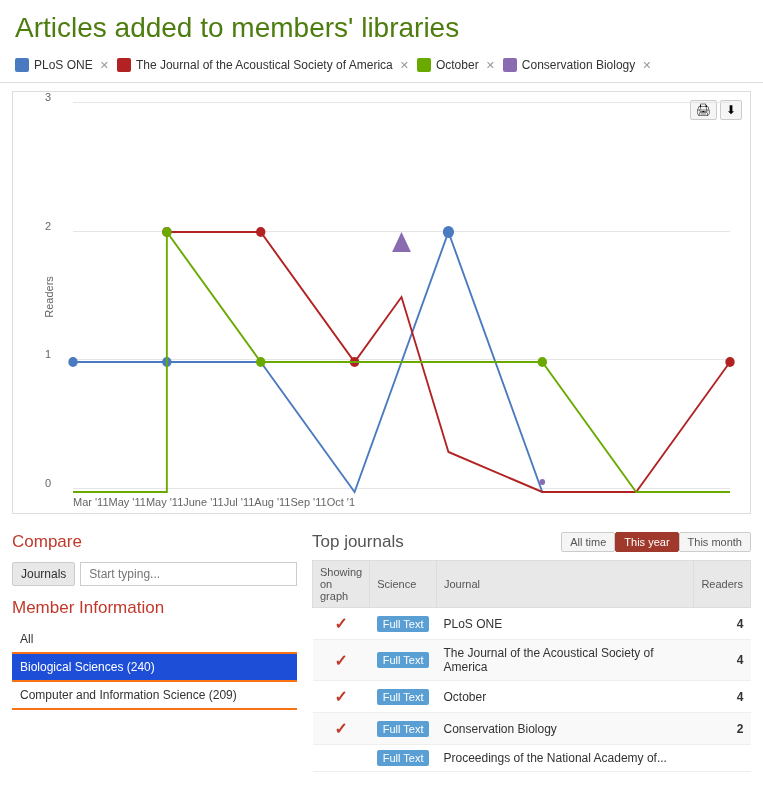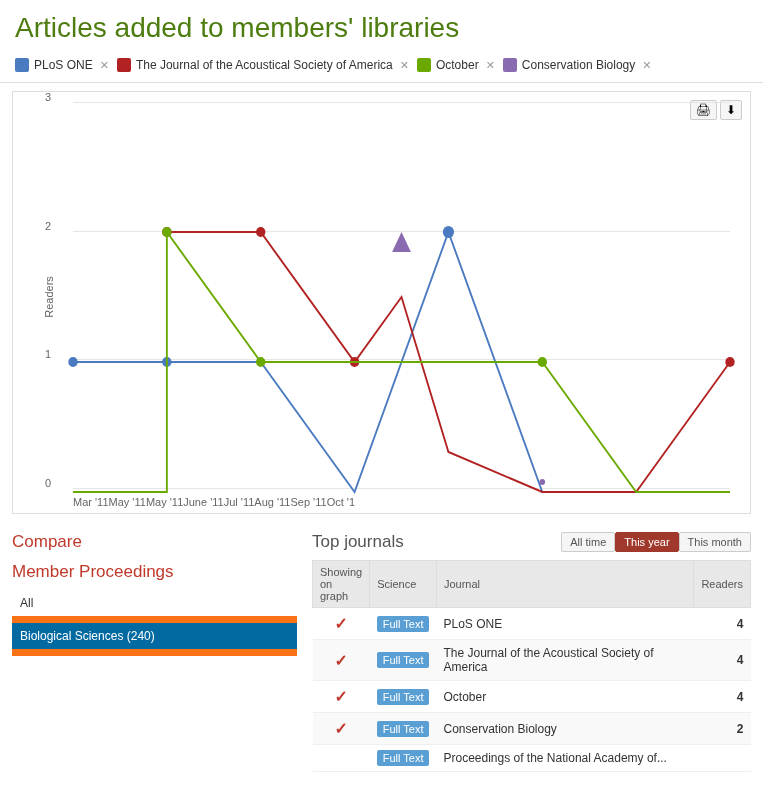--- a/index.html
+++ b/index.html
@@ -165,26 +165,26 @@
       margin-bottom: 8px;
     }
     
     .discipline-list {
       list-style: none;
     }
     
     .discipline-item {
       padding: 6px 8px;
       font-size: 12px;
-      border-bottom: 7px solid #f97316;
+      border-bottom: 2px solid #f97316;
       cursor: pointer;
     }
     
     .discipline-item.active {
-      background: #0369a1;
+      background: #1d4ed8;
       color: #fff;
     }
     
     .top-journals-panel {
       flex: 1;
     }
     
     .top-journals-header {
       display: flex;
       align-items: center;
@@ -345,26 +345,31 @@
     <span class="x-label">Aug '11</span>
     <span class="x-label">Sep '11</span>
     <span class="x-label">Oct '1</span>
   </div>
 </div>
 
 <div class="bottom-section">
   <div class="compare-panel">
     <h2 class="compare-title">Compare</h2>
 
-
-    <h2 class="discipline-title">Member Proceedings</h2>
+    <div class="journals-row">
+      <span class="journals-label">Journals</span>
+      <input class="journals-input" type="text" placeholder="Start typing..." style="">
+    </div>
+
+    <h2 class="discipline-title">Member Information</h2>
 
     <ul class="discipline-list">
     <li class="discipline-item">All</li>
         <li class="discipline-item active">Biological Sciences (240)</li>
+        <li class="discipline-item">Computer and Information Science (209)</li>
       </ul>
   </div>
 
   <div class="top-journals-panel">
     <div class="top-journals-header">
       <span class="top-journals-title">Top journals</span>
       <div id="time-btns"><button class="time-btn">All time</button><button class="time-btn active">This year</button><button class="time-btn">This month</button></div>
     </div>
 
     <table class="journals-table">

